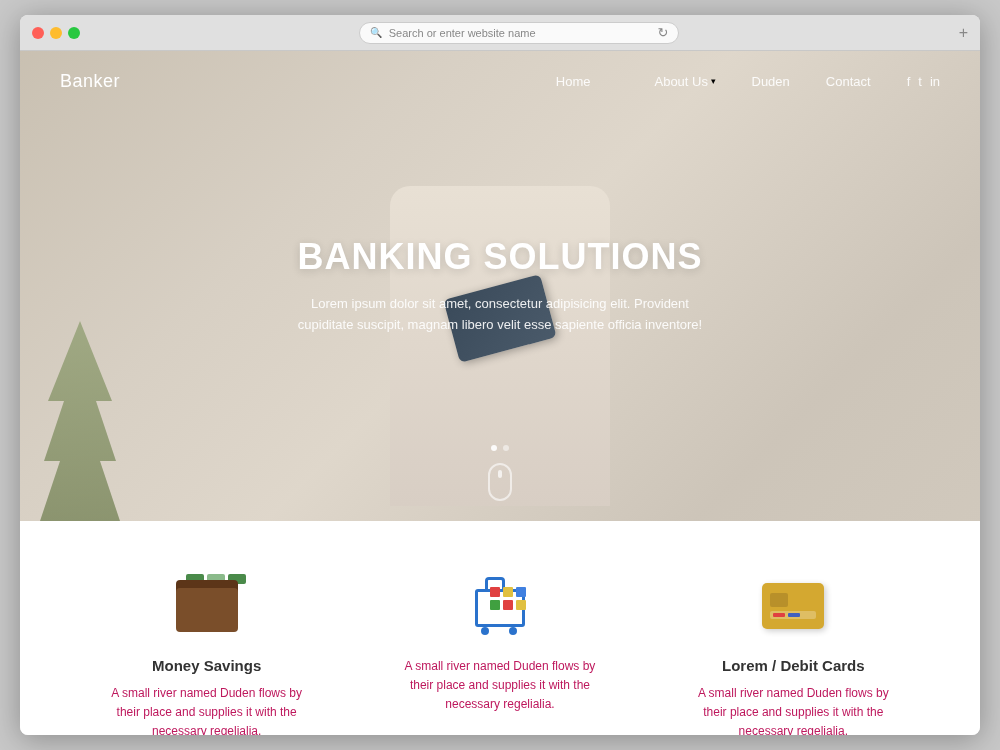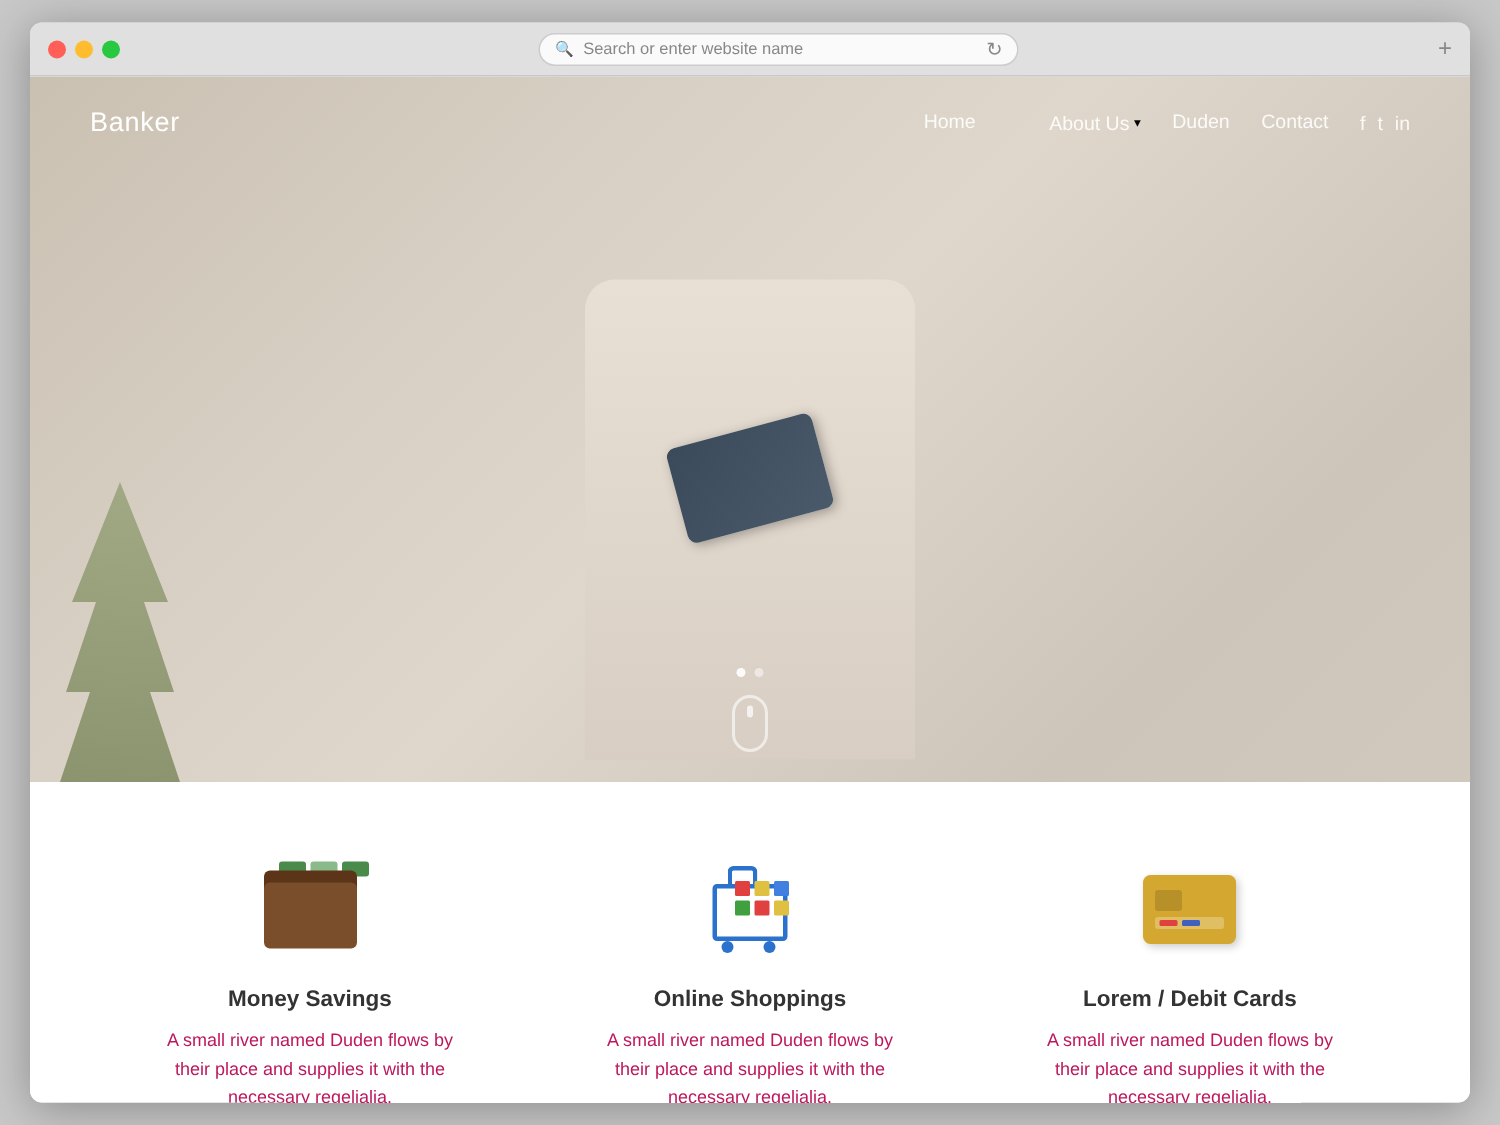--- a/index.html
+++ b/index.html
@@ -181,21 +181,21 @@
       color: #fff;
       font-size: 18px;
       font-weight: 500;
       letter-spacing: 0.5px;
     }
 
     .nav-links {
       margin-left: auto;
       display: flex;
       align-items: center;
-      gap: 21px;
+      gap: 36px;
       list-style: none;
       justify-content: space-between;
     }
 
     .nav-links li a {
       color: rgba(255,255,255,0.9);
       text-decoration: none;
       font-size: 13px;
     }
 
@@ -525,20 +525,24 @@
             <a href="#">Contact</a>
           </li>
           <li class="nav-social">
             <a href="#">f</a>
             <a href="#">t</a>
             <a href="#">in</a>
           </li>
         </ul>
       </nav>
 
+      <div class="hero-content">
+        <h1 class="hero-title">BANKING SOLUTIONS</h1>
+        <p class="hero-subtitle">Lorem ipsum dolor sit amet, consectetur adipisicing elit. Provident cupiditate suscipit, magnam libero velit esse sapiente officia inventore!</p>
+      </div>
 
       <div class="slider-dots">
         <div class="dot active"></div>
         <div class="dot"></div>
       </div>
 
       <div class="scroll-indicator">
         <div class="scroll-dot"></div>
       </div>
     </div>
@@ -572,21 +576,20 @@
                 <div class="cart-item-block ci-blue"></div>
                 <div class="cart-item-block ci-green"></div>
                 <div class="cart-item-block ci-red"></div>
                 <div class="cart-item-block ci-yellow"></div>
               </div>
             </div>
             <div class="cart-wheel" style="left:12px; bottom:0;"></div>
             <div class="cart-wheel" style="right:14px; bottom:0;"></div>
           </div>
         </div>
-        <div class="feature-name">Online Shoppings</div>
         <p class="feature-desc">A small river named Duden flows by their place and supplies it with the necessary regelialia.</p>
       </div>
 
       <div class="feature-card">
         <div class="feature-icon-wrap">
           <div class="debit-card-icon">
             <div class="debit-chip"></div>
             <div class="debit-stripe">
               <div class="stripe-block sb-red"></div>
               <div class="stripe-block sb-blue"></div>

